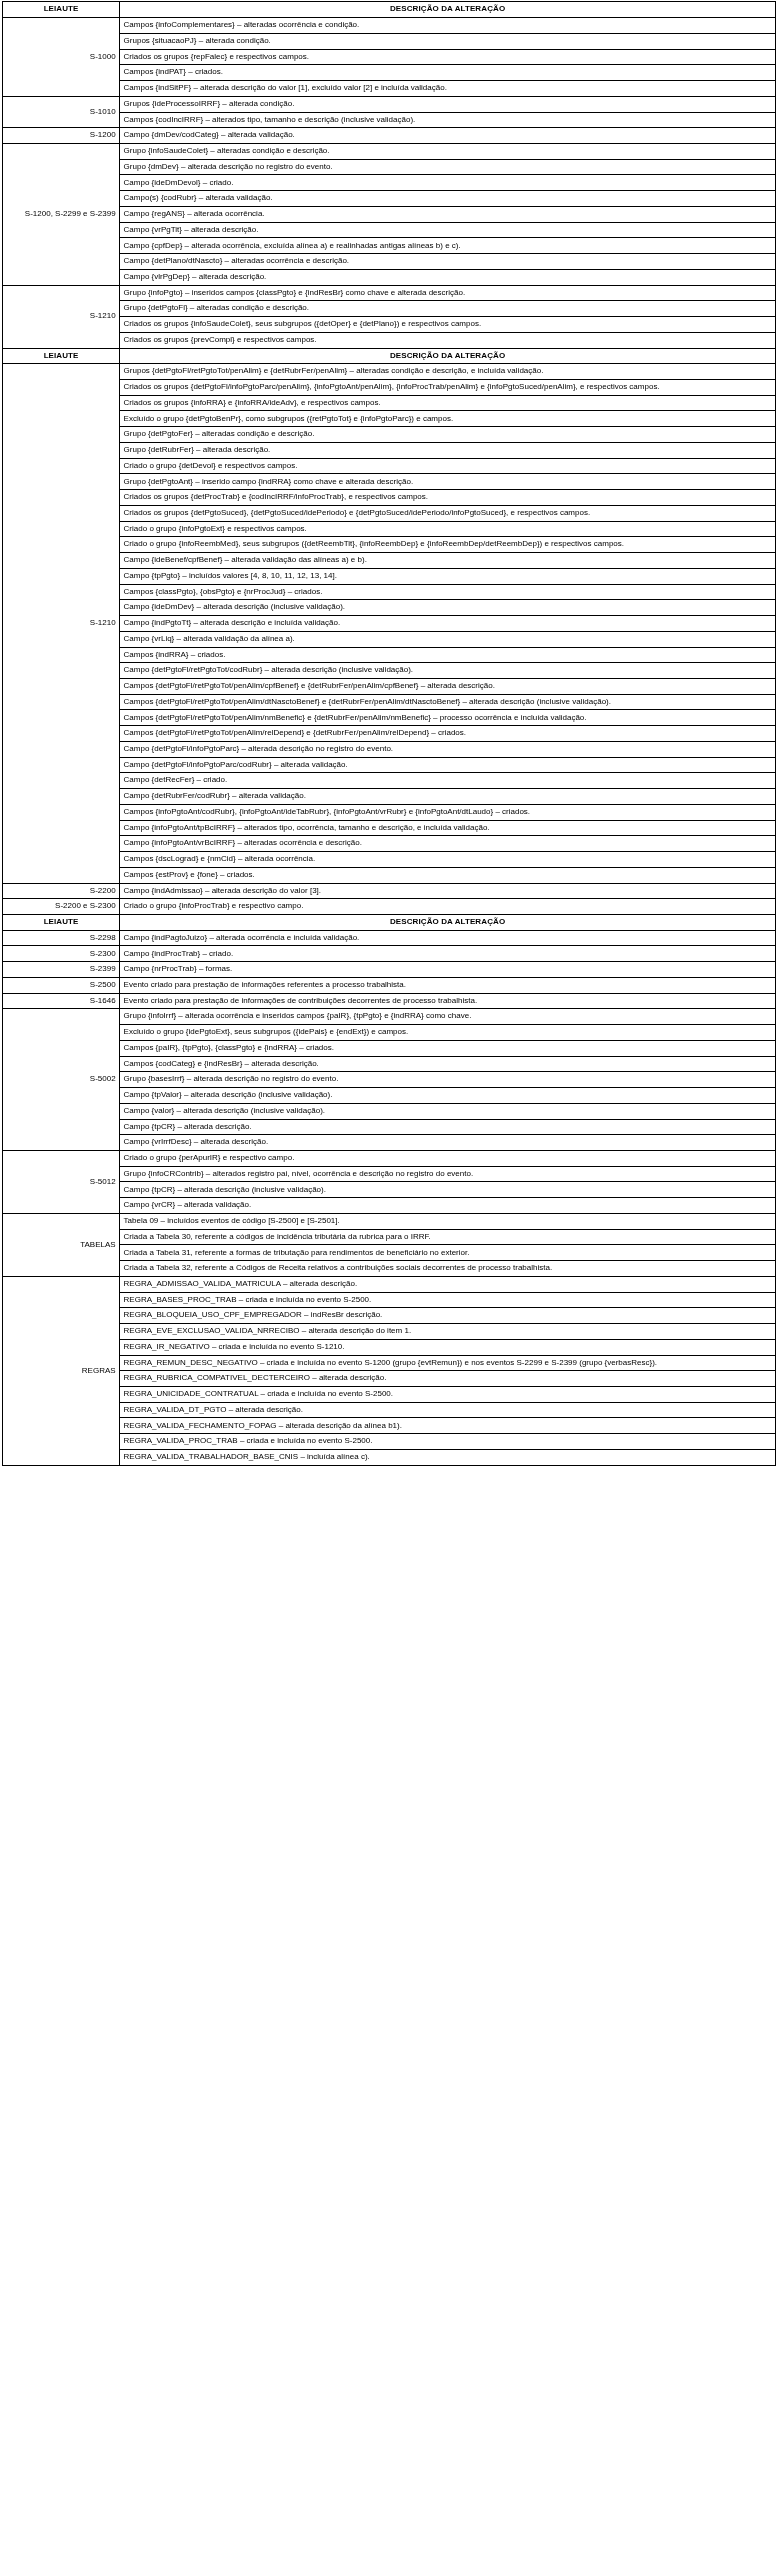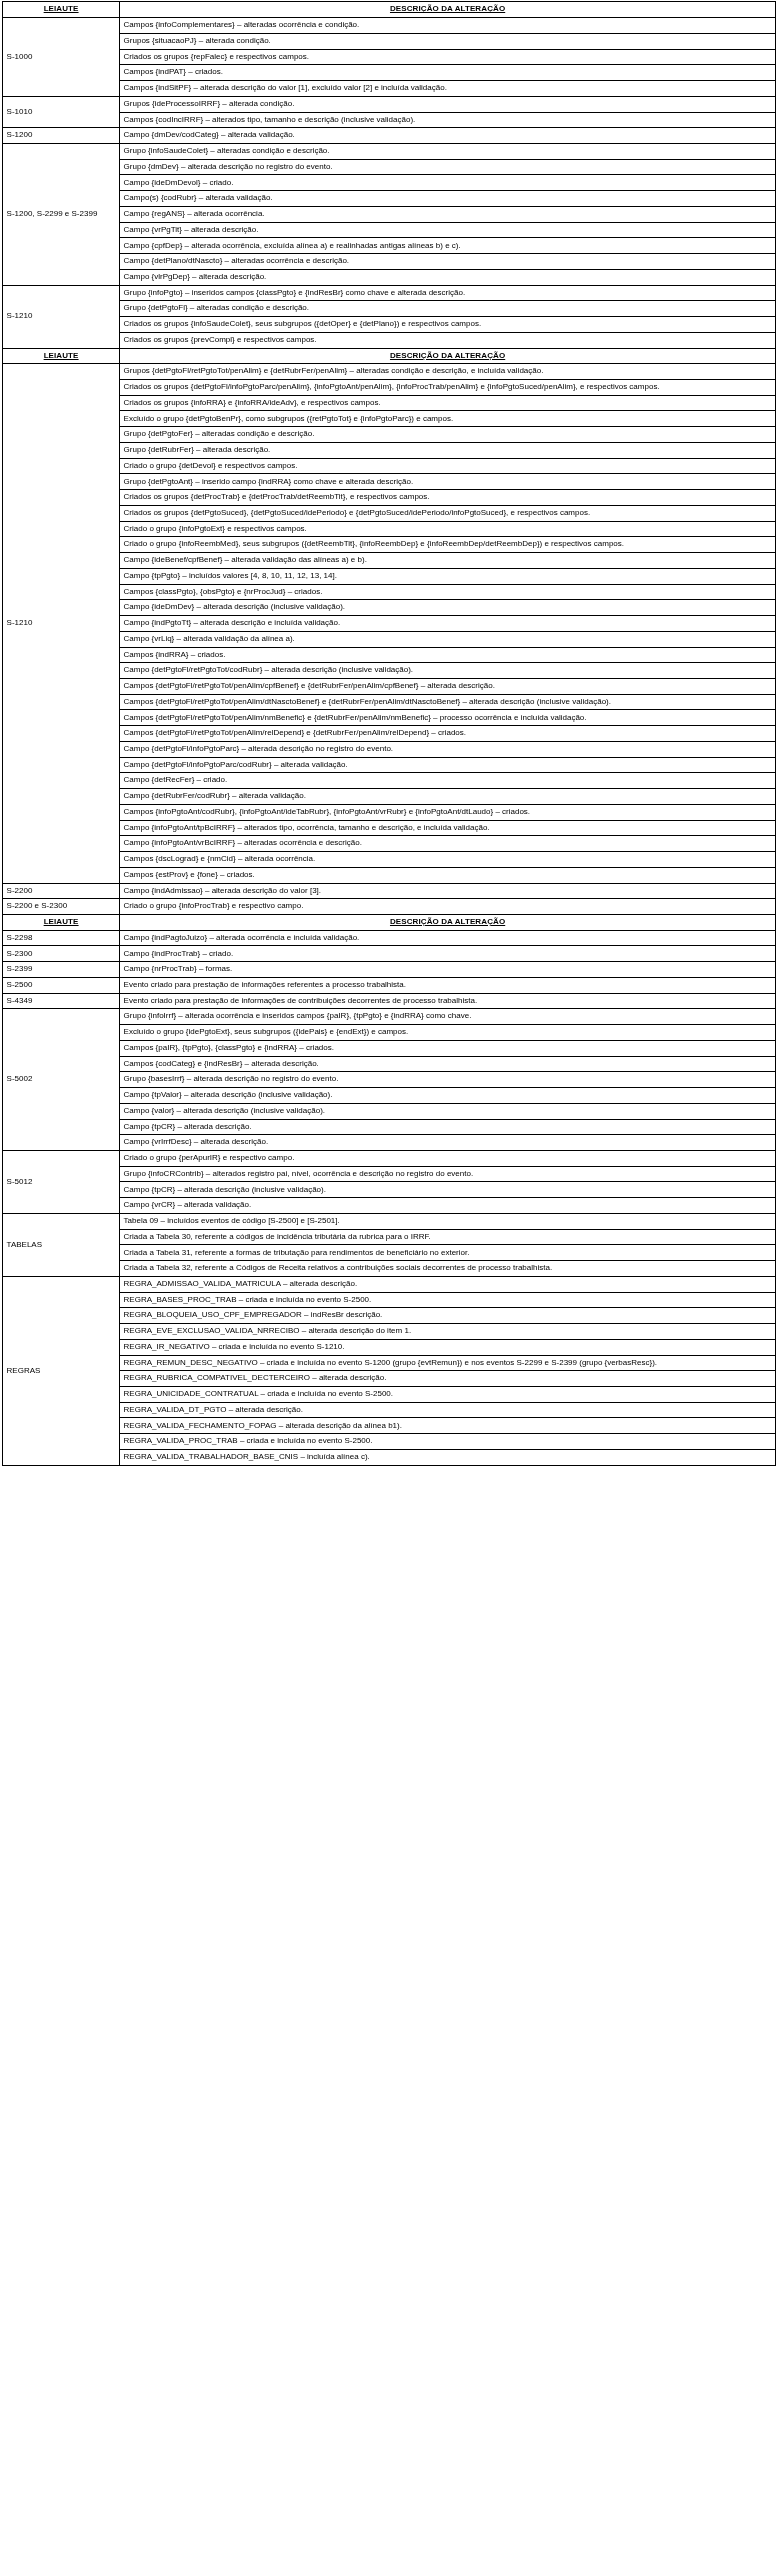--- a/index.html
+++ b/index.html
@@ -29,24 +29,23 @@
   col.col-leiaute { width: 117px; }
   col.col-desc { width: 656px; }
 
   .hdr-cell {
     text-align: center;
     font-weight: bold;
     font-size: 8.8px;
     letter-spacing: 0.1px;
     padding-top: 2.8px;
     padding-bottom: 2.8px;
-    text-decoration: underline;
   }
   .leiaute-cell {
-    text-align: left;
+    text-align: right;
     font-size: 8.2px;
     padding-left: 1.4px;
     padding-right: 1.4px;
   }
   .desc-cell {
     text-align: left;
   }
   .desc-cell.justify {
     text-align: justify;
     text-justify: inter-word;
@@ -156,21 +155,21 @@
       <tr>
         <td class="desc-cell">Grupo {detRubrFer} – alterada descrição.</td>
       </tr>
       <tr>
         <td class="desc-cell">Criado o grupo {detDevol} e respectivos campos.</td>
       </tr>
       <tr>
         <td class="desc-cell">Grupo {detPgtoAnt} – inserido campo {indRRA} como chave e alterada descrição.</td>
       </tr>
       <tr>
-        <td class="desc-cell">Criados os grupos {detProcTrab} e {detProcTrab/detReembTit}, e respectivos campos.</td>
+        <td class="desc-cell">Criados os grupos {detProcTrab} e {codIncIRRF/infoProcTrab}, e respectivos campos.</td>
       </tr>
       <tr>
         <td class="desc-cell justify">Criados os grupos {detPgtoSuced}, {detPgtoSuced/idePeriodo} e {detPgtoSuced/idePeriodo/infoPgtoSuced}, e respectivos campos.</td>
       </tr>
       <tr>
         <td class="desc-cell">Criado o grupo {infoPgtoExt} e respectivos campos.</td>
       </tr>
       <tr>
         <td class="desc-cell justify">Criado o grupo {infoReembMed}, seus subgrupos ({detReembTit}, {infoReembDep} e {infoReembDep/detReembDep}) e respectivos campos.</td>
       </tr>
@@ -259,21 +258,21 @@
       </tr>
       <tr>
         <td class="leiaute-cell" rowspan="1">S-2399</td>
         <td class="desc-cell">Campo {nrProcTrab} – formas.</td>
       </tr>
       <tr>
         <td class="leiaute-cell" rowspan="1">S-2500</td>
         <td class="desc-cell">Evento criado para prestação de informações referentes a processo trabalhista.</td>
       </tr>
       <tr>
-        <td class="leiaute-cell" rowspan="1">S-4349</td>
+        <td class="leiaute-cell" rowspan="1">S-1646</td>
         <td class="desc-cell">Evento criado para prestação de informações de contribuições decorrentes de processo trabalhista.</td>
       </tr>
       <tr>
         <td class="leiaute-cell" rowspan="9">S-5002</td>
         <td class="desc-cell">Grupo {infoIrrf} – alterada ocorrência e inseridos campos {paIR}, {tpPgto} e {indRRA} como chave.</td>
       </tr>
       <tr>
         <td class="desc-cell">Excluído o grupo {idePgtoExt}, seus subgrupos ({idePais} e {endExt}) e campos.</td>
       </tr>
       <tr>

